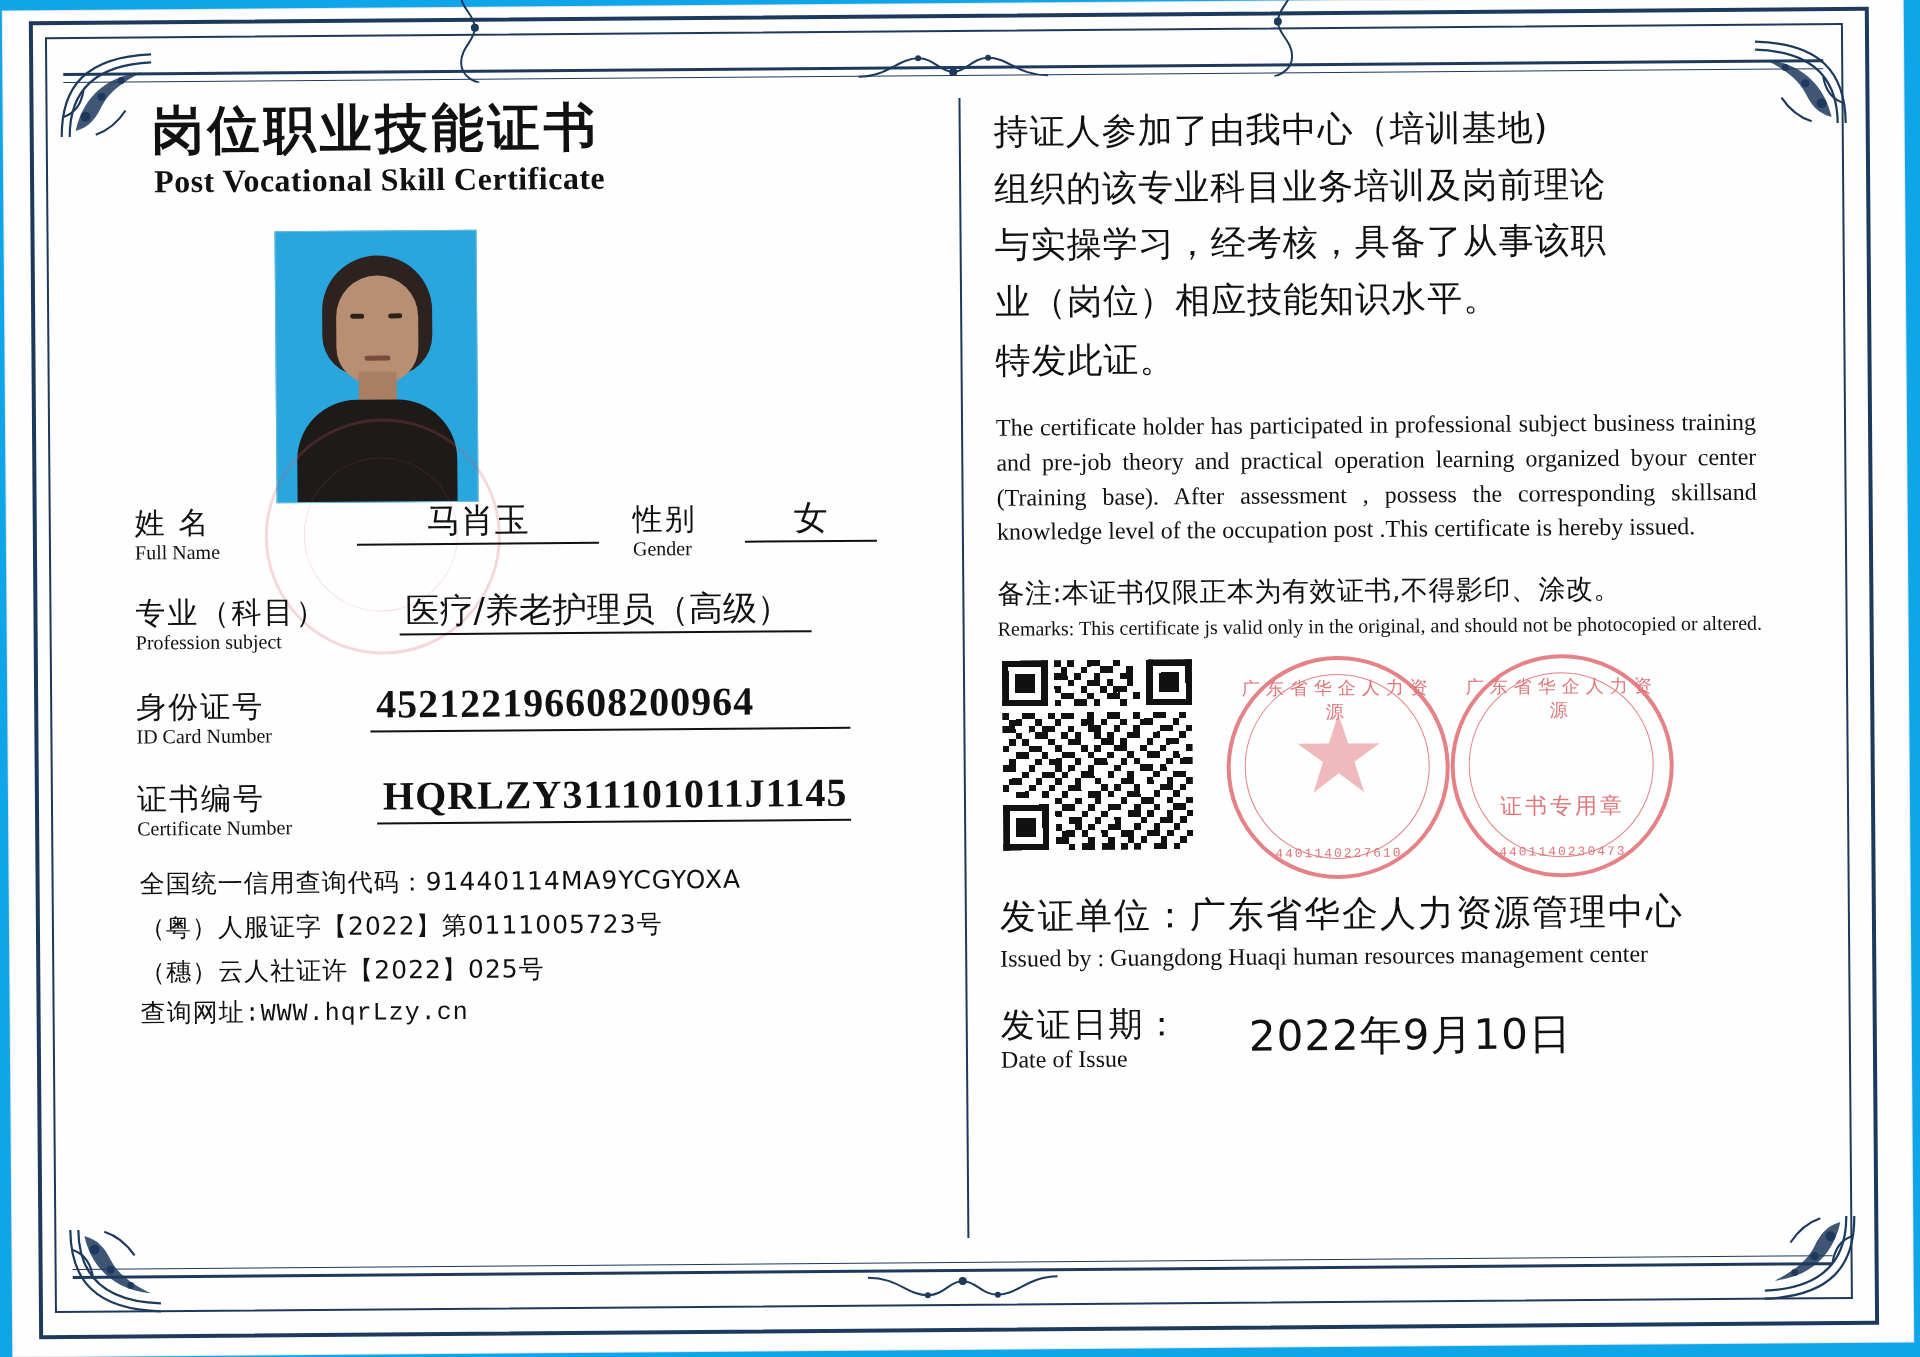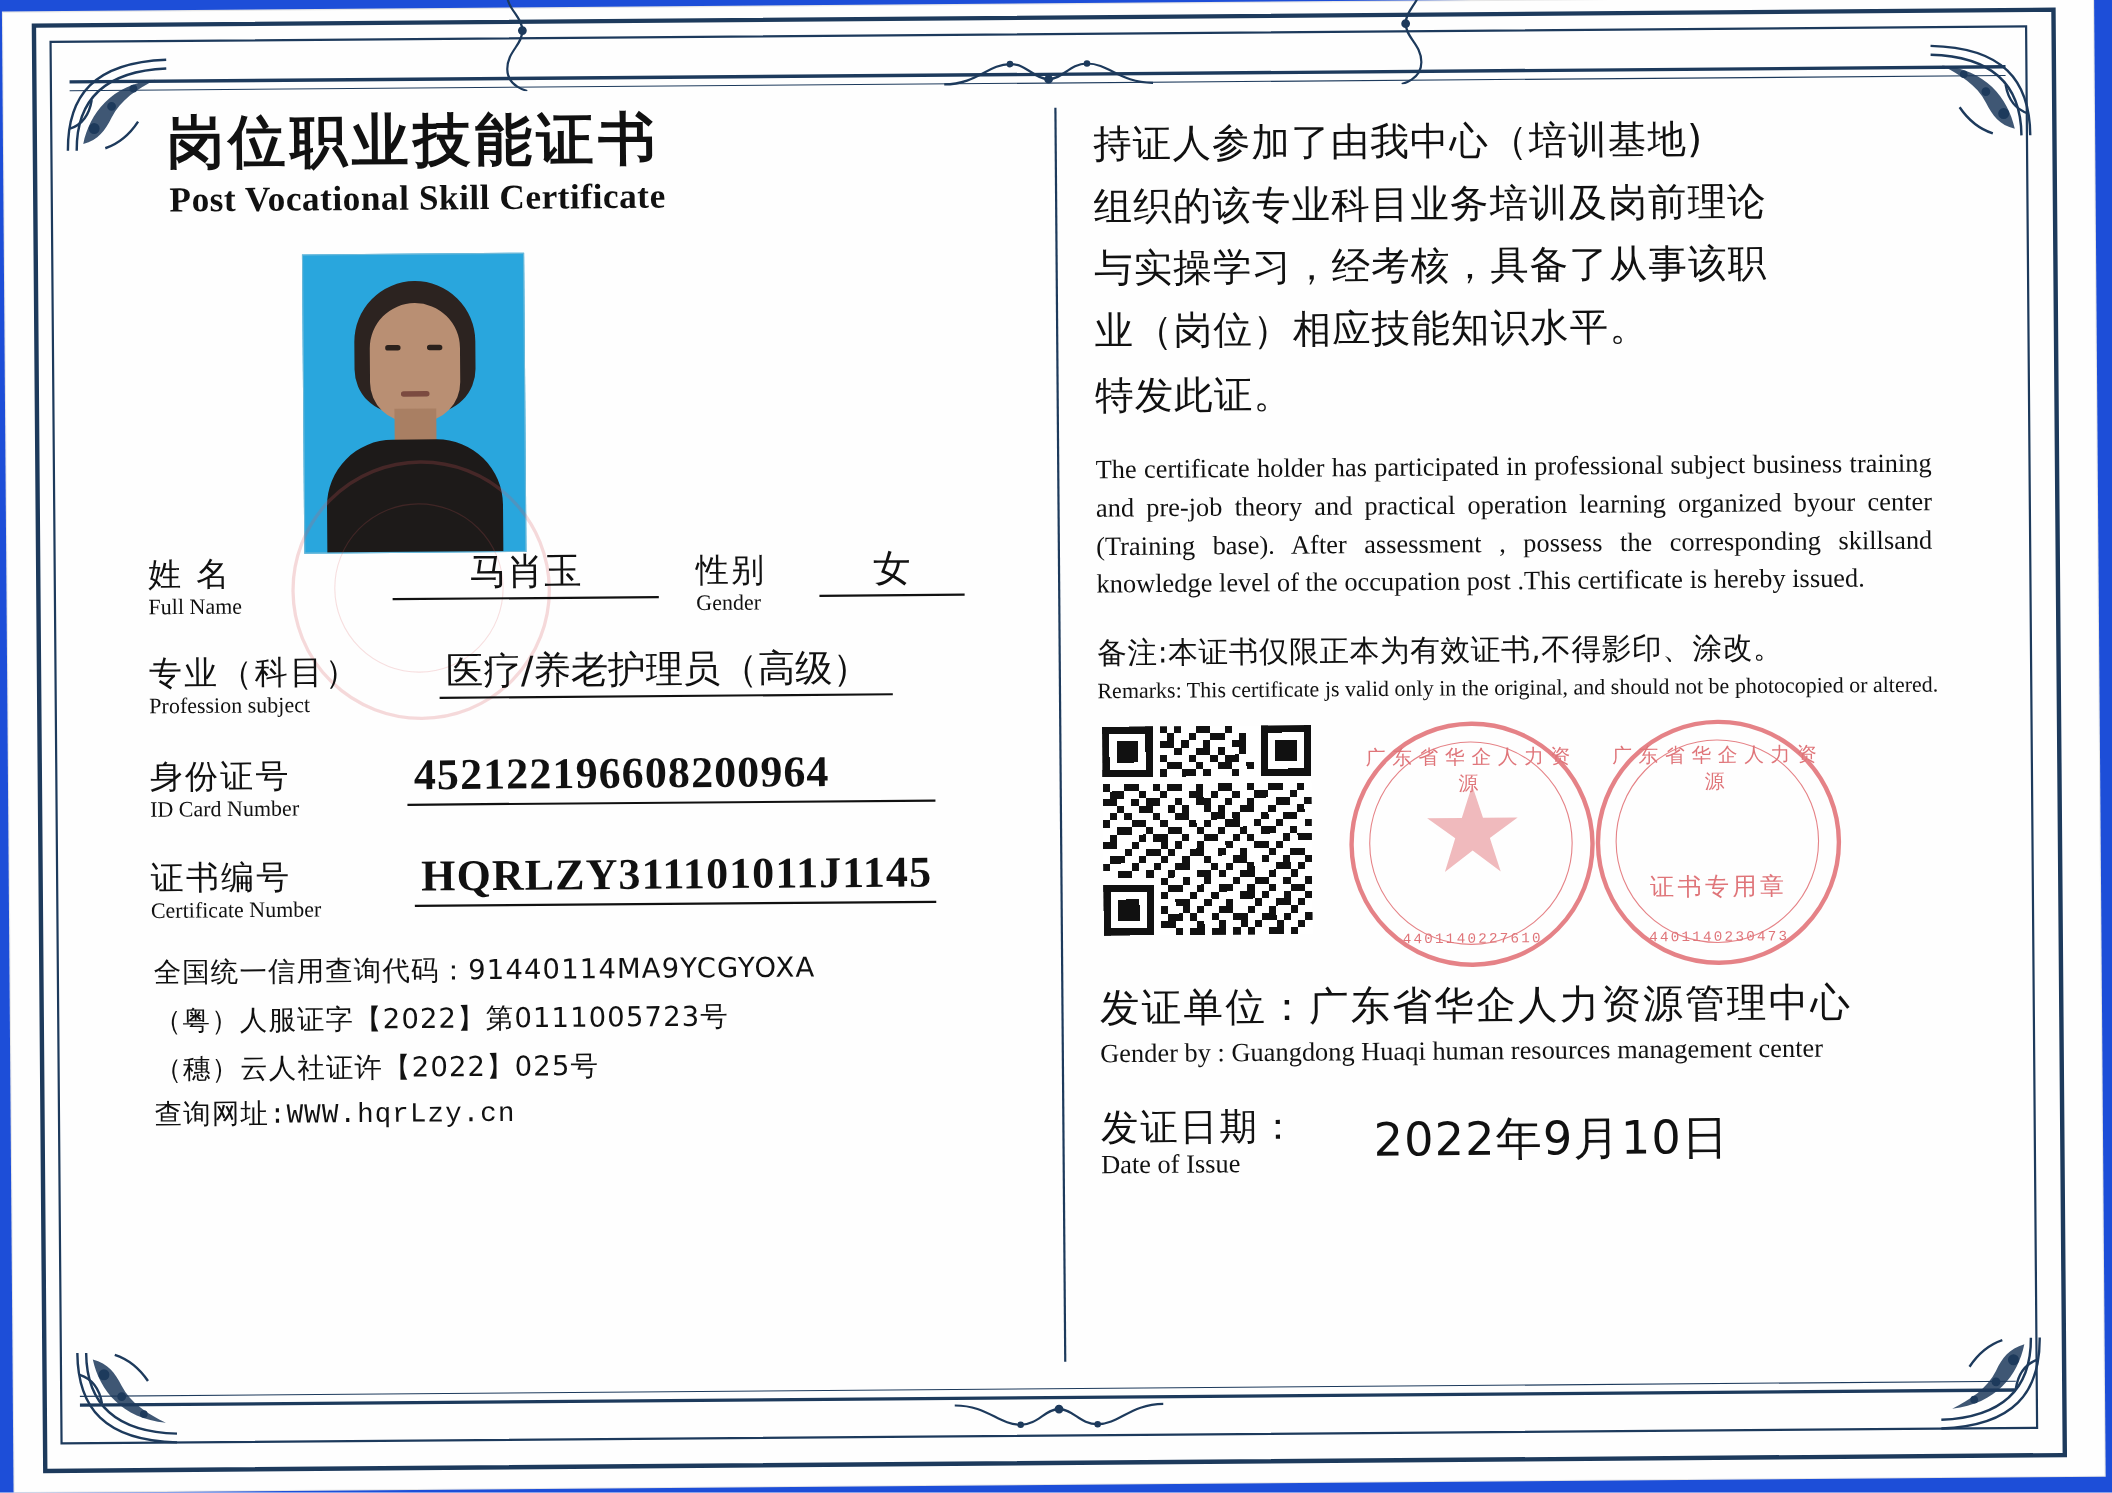--- a/index.html
+++ b/index.html
@@ -10,21 +10,21 @@
   body {
     width: 1920px;
     height: 1357px;
     overflow: hidden;
     font-family: "Liberation Serif", serif;
   }
   .page {
     position: relative;
     width: 1920px;
     height: 1357px;
-    background: #1d4ed8;
+    background: #0ea5e9;
   }
   
   .sheet {
     position: absolute;
     left: 8px;
     top: 4px;
     width: 1900px;
     height: 1345px;
     background: #fefefe;
     transform: rotate(-0.45deg);
@@ -874,21 +874,21 @@
             <div class="mid-text">证书专用章</div>
             <div class="arc-bottom">4401140230473</div>
           </div>
         </div>
 
         <div class="issuer">
           <div class="cn">
             <span>发证单位：</span><span>广东省华企人力资源管理中心</span>
           </div>
           <div class="en">
-            <span>Gender by :</span>
+            <span>Issued by :</span>
             <span>Guangdong Huaqi human resources management center</span>
           </div>
         </div>
 
         <div class="issue-date">
           <div class="lbl-cn">发证日期：</div>
           <div class="lbl-en">Date of Issue</div>
           <div class="value">2022年9月10日</div>
         </div>
       </div>

